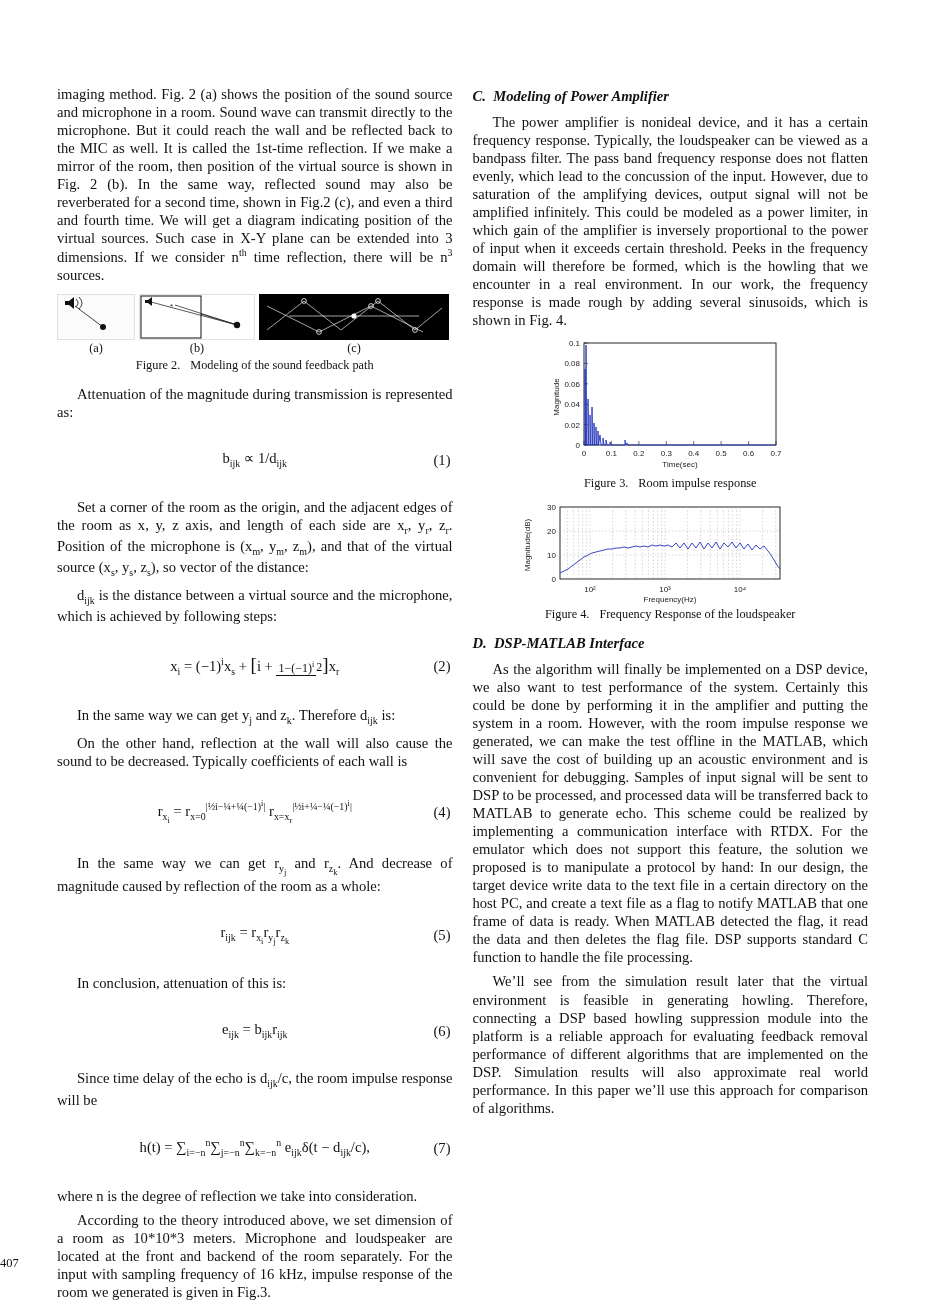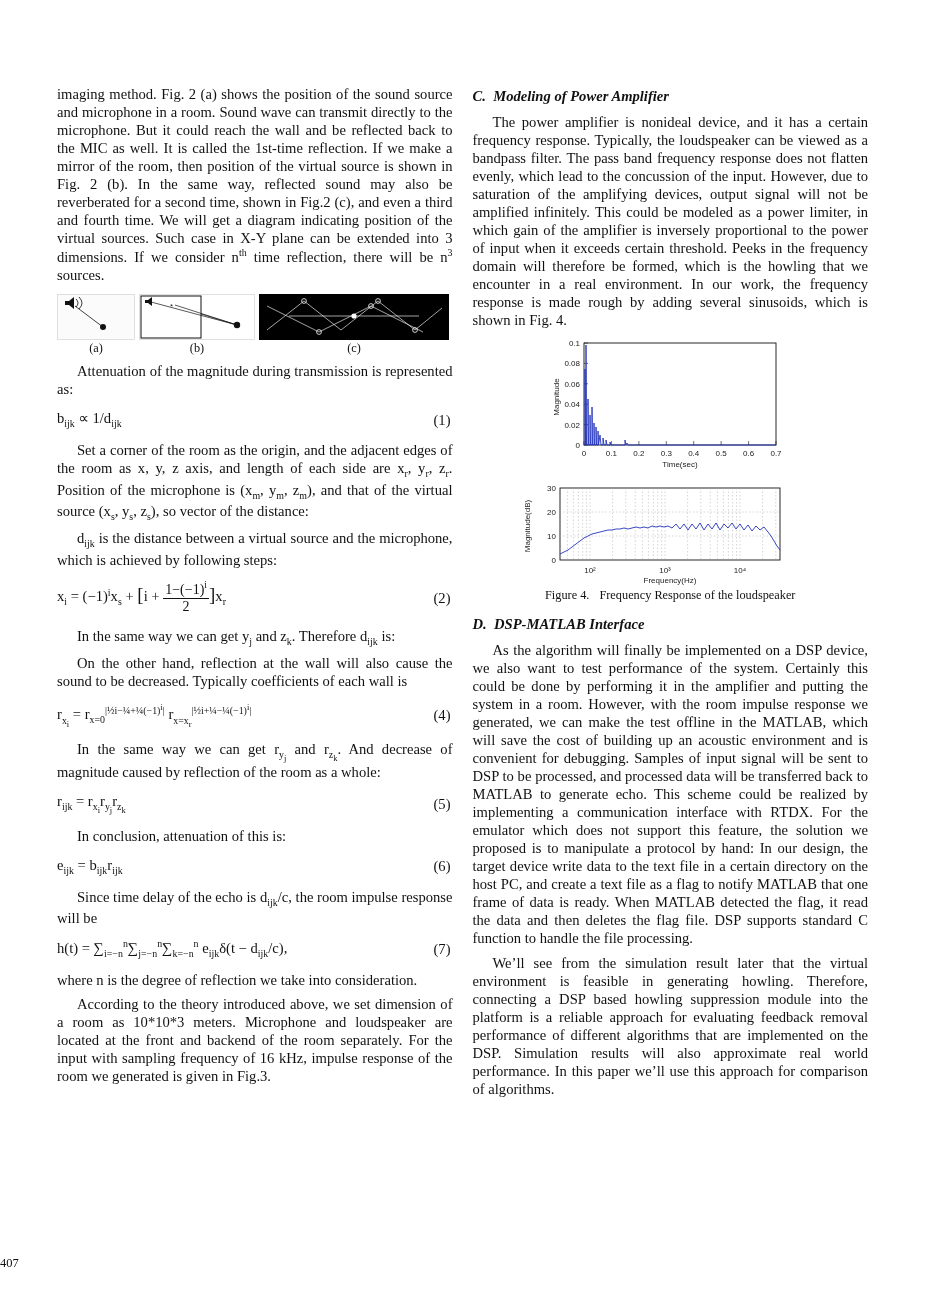--- a/index.html
+++ b/index.html
@@ -6,25 +6,25 @@
   .page {
     position:relative; width:925px; height:1309px; background:#ffffff;
     box-sizing:border-box; padding:85px 57px 0 57px;
     font-family:"Liberation Serif", serif; font-size:14.6px; color:#111;
   }
   .columns { display:flex; gap:20px; }
   .col { flex:1 1 0; text-align:justify; line-height:1.235; }
   p { margin:0 0 6.5px 0; }
   .ind { text-indent:20px; }
   h3.sec { font-size:14.6px; font-style:italic; font-weight:bold; margin:2px 0 8px 0; text-align:left; }
-  .eq { position:relative; display:flex; justify-content:flex-start; align-items:center; margin:11px 0; min-height:20px; }
+  .eq { position:relative; display:flex; justify-content:center; align-items:center; margin:28px 0; min-height:20px; }
   .eq-num { position:absolute; right:2px; }
   sub, sup { font-size:68%; }
   sub sub, sup sup { font-size:85%; }
-  .frac { display:inline-flex; flex-direction:column; text-align:center; vertical-align:middle; font-size:14px; line-height:1.2; }
+  .frac { display:inline-flex; text-align:center; vertical-align:middle; font-size:12px; line-height:1.2; }
   .frac > span:first-child { border-bottom:1px solid #111; padding:0 2px; }
   .ol { border-top:1px solid #111; padding-left:1px; }
   .lbrk { font-size:1.3em; }
   .figure { margin:10px 0 6px; }
   .figcap { font-size:12.3px; text-align:center; margin:2px 0 12px; line-height:1.2; }
   .figcap .lab { margin-right:10px; }
   .fig2-row { display:flex; gap:4px; align-items:flex-end; }
   .fig2-labels { display:flex; gap:4px; font-size:12.3px; margin-top:1px; }
   .fig2-labels span { display:inline-block; text-align:center; }
   .l-a { width:78px; } .l-b { width:116px; } .l-c { width:190px; }
@@ -78,20 +78,23 @@
               <circle cx="60" cy="38" r="2.4"></circle>
               <circle cx="156" cy="36" r="2.4"></circle>
             </g>
             <circle cx="95" cy="22" r="2.6" fill="#ffffff"></circle>
           </svg>
         </div>
         <div class="fig2-labels">
           <span class="l-a">(a)</span>
           <span class="l-b">(b)</span>
           <span class="l-c">(c)</span>
+        </div>
+        <div class="figcap">
+          <span class="lab">Figure 2.</span><span>Modeling of the sound feedback path</span>
         </div>
       </div>
 
       <p class="ind">Attenuation of the magnitude during transmission is represented as:</p>
 
       <div class="eq">
         <span>b<sub>ijk</sub> ∝ 1/d<sub>ijk</sub></span>
         <span class="eq-num">(1)</span>
       </div>
 
@@ -162,20 +165,23 @@
             <text x="88.9" y="117" text-anchor="middle">0.2</text>
             <text x="116.3" y="117" text-anchor="middle">0.3</text>
             <text x="143.7" y="117" text-anchor="middle">0.4</text>
             <text x="171.1" y="117" text-anchor="middle">0.5</text>
             <text x="198.6" y="117" text-anchor="middle">0.6</text>
             <text x="226" y="117" text-anchor="middle">0.7</text>
             <text x="130" y="128" text-anchor="middle">Time(sec)</text>
             <text x="9" y="58" text-anchor="middle" transform="rotate(-90 9 58)">Magnitude</text>
           </svg>
         </div>
+        <div class="figcap">
+          <span class="lab">Figure 3.</span><span>Room impulse response</span>
+        </div>
       </div>
 
       <div class="figure">
         <div class="plotwrap">
           <svg width="300" height="102">
             <rect x="40" y="4" width="220" height="72" fill="#ffffff" stroke="#111" stroke-width="0.9"></rect>
             <g stroke="#aaaaaa" stroke-width="0.5" stroke-dasharray="1.5,2">
               <path d="M40 28H260 M40 52H260"></path>
               <path d="M47.4 4V76 M53.4 4V76 M58.4 4V76 M62.7 4V76 M66.6 4V76 M70 4V76 M92.6 4V76 M105.8 4V76 M115.2 4V76 M122.4 4V76 M128.4 4V76 M133.4 4V76 M137.7 4V76 M141.6 4V76 M145 4V76 M167.6 4V76 M180.8 4V76 M190.2 4V76 M197.4 4V76 M203.4 4V76 M208.4 4V76 M212.7 4V76 M216.6 4V76 M220 4V76 M242.6 4V76 M255.8 4V76"></path>
             </g>

